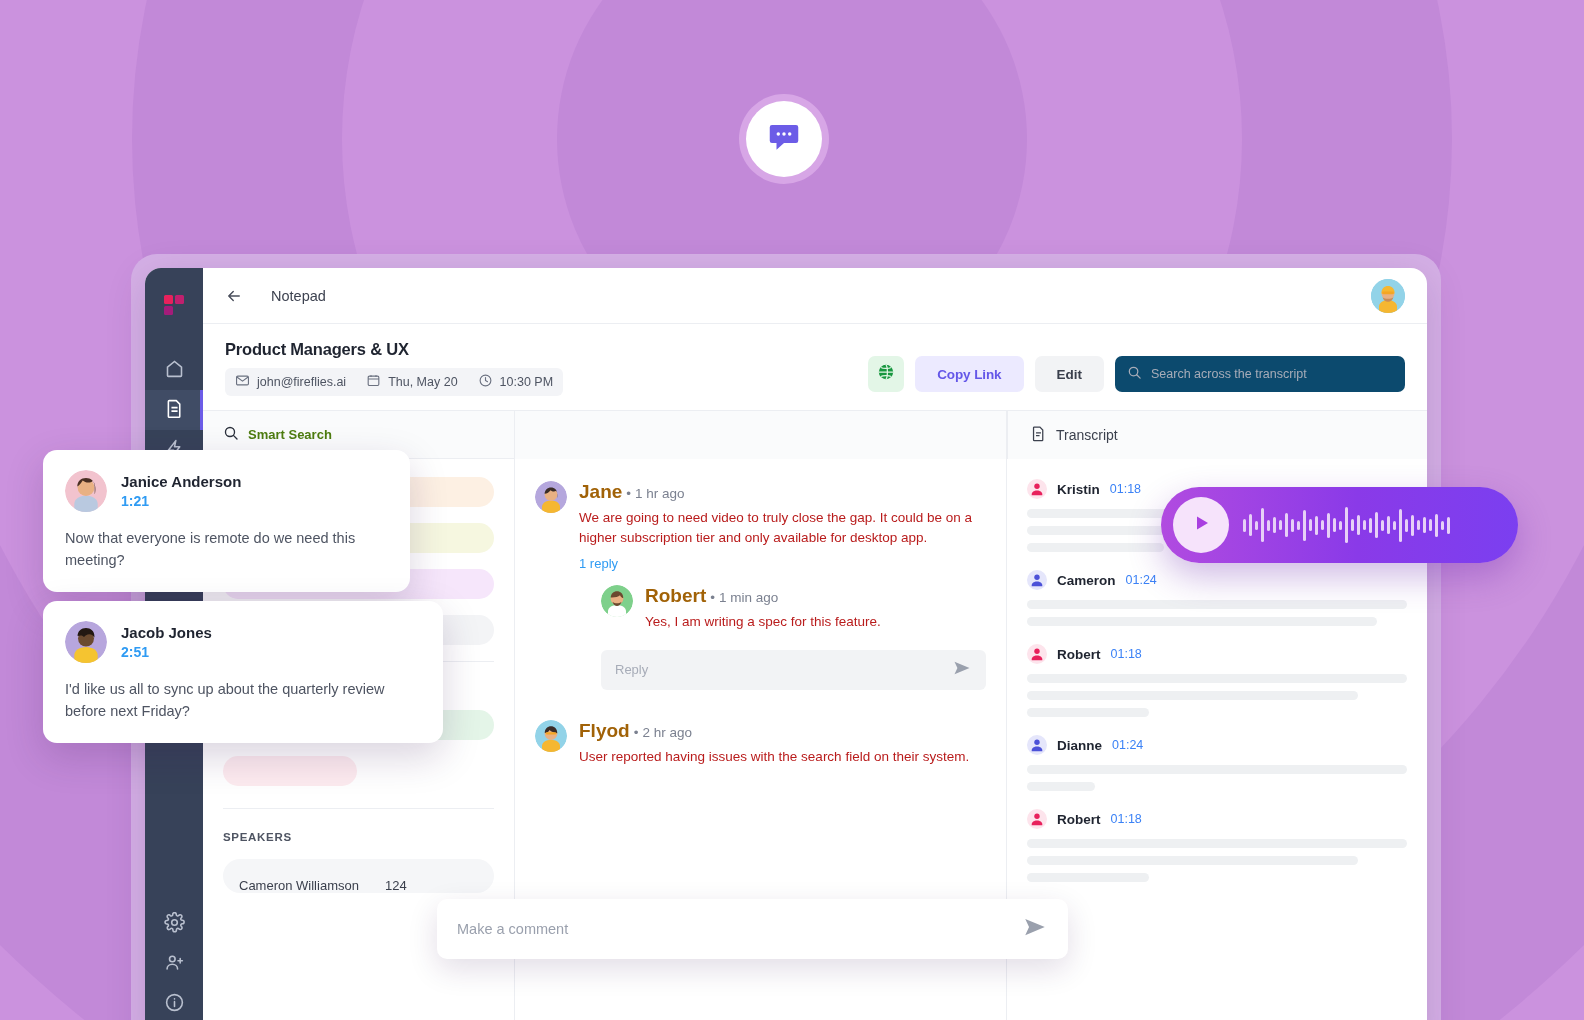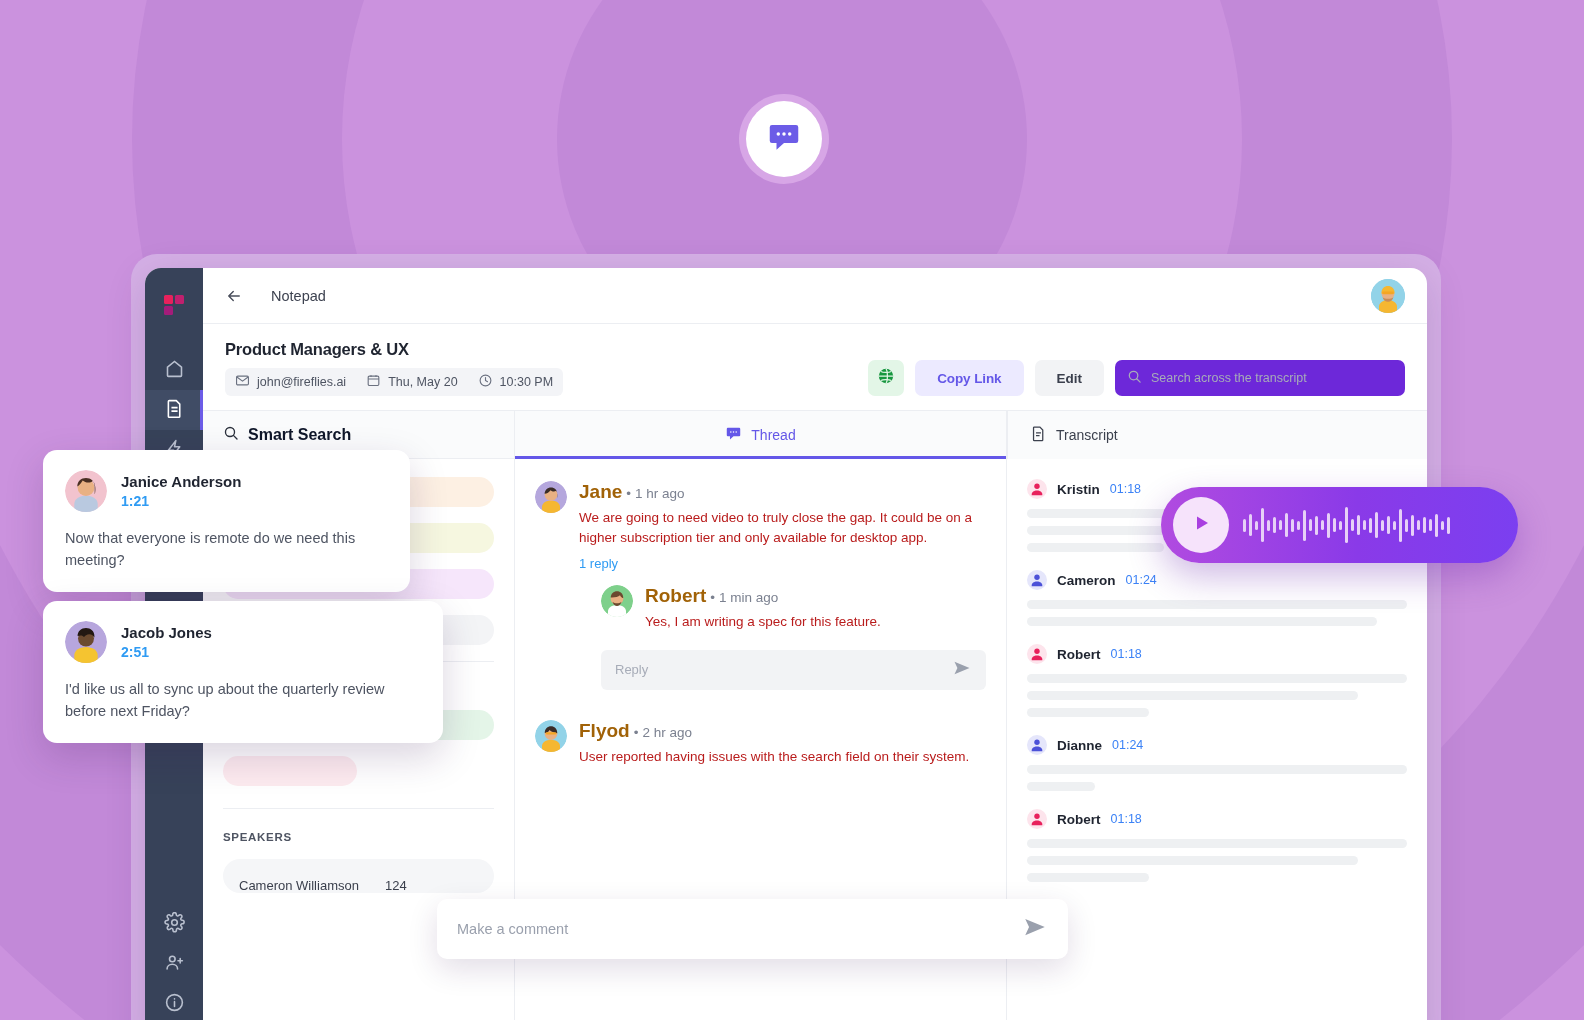--- a/index.html
+++ b/index.html
@@ -77,21 +77,21 @@
     padding: 0 22px; border-bottom: 1px solid #eceef2; gap: 16px;
   }
   .back-arrow { color: #4a4f5c; margin-right: 12px; display: flex; }
   .topbar-title { font-size: 14.5px; color: #3d4250; }
   .topbar-spacer { flex: 1; }
   .avatar-img {
     width: 34px; height: 34px; border-radius: 50%;
     background: #8fd0e8; overflow: hidden; display: block;
   }
 
-  .meta-bar { padding: 16px 22px 14px 22px; display: flex; align-items: flex-end; }
+  .meta-bar { padding: 16px 22px 14px 22px; display: flex; align-items: center; }
   .meta-left { flex: 1; min-width: 0; }
   .meeting-title {
     font-size: 16.5px; font-weight: bold; color: #1f2430;
     letter-spacing: -.2px; margin-bottom: 9px;
   }
   .meta-chip {
     display: inline-flex; align-items: center; gap: 7px;
     background: #f3f4f7; border-radius: 6px; padding: 5px 10px;
     font-size: 12.5px; color: #4e5462;
   }
@@ -107,38 +107,38 @@
     height: 36px; padding: 0 22px; border-radius: 7px; background: #eceaff;
     color: #6457e8; font-size: 13.5px; font-weight: bold;
     display: flex; align-items: center; letter-spacing: -.1px;
   }
   .btn-edit {
     height: 36px; padding: 0 22px; border-radius: 7px; background: #f2f3f5;
     color: #3a3f4c; font-size: 13.5px; font-weight: bold;
     display: flex; align-items: center;
   }
   .search-box {
-    width: 290px; height: 36px; border-radius: 7px; background: #6d28d9;
+    width: 290px; height: 36px; border-radius: 7px; background: #0c4a6e;
     display: flex; align-items: center; gap: 9px; padding: 0 12px;
   }
   .search-box .ph { font-size: 12.5px; color: #a7acb8; }
 
   
   .panes { flex: 1; display: flex; min-height: 0; border-top: 1px solid #eceef2; }
 
   .pane-left {
     width: 312px; flex: 0 0 312px; border-right: 1px solid #eceef2;
     display: flex; flex-direction: column; min-height: 0;
   }
   .smart-head {
     height: 48px; flex: 0 0 48px; background: #fafbfc;
     display: flex; align-items: center; gap: 9px; padding: 0 20px;
     border-bottom: 1px solid #eceef2;
   }
-  .smart-head span { font-size: 16px; font-weight: bold; color: #0f172a; }
+  .smart-head span { font-size: 13px; font-weight: bold; color: #4d7c0f; }
   .left-body { padding: 18px 20px 0 20px; overflow: hidden; flex: 1; }
   .skel-pill { height: 30px; border-radius: 15px; margin-bottom: 16px; }
   .divider { height: 1px; background: #eceef2; margin: 6px 0 20px 0; }
   .sec-label {
     font-size: 11.5px; font-weight: bold; color: #4e5462;
     letter-spacing: .7px; margin-bottom: 16px;
   }
   .sent-row { display: flex; gap: 18px; margin-bottom: 16px; }
   .sent-pill { height: 30px; border-radius: 15px; }
   .speaker-row {
@@ -424,31 +424,20 @@
           <div class="sec-label">SPEAKERS</div>
           <div class="speaker-row">
             <span class="nm">Cameron Williamson</span>
             <span class="ct">124</span>
           </div>
         </div>
       </div>
 
       <div class="pane-mid">
         <div class="tabs">
-          <div class="tab active">
-            <span>
-              <svg width="17" height="17" viewBox="0 0 24 24">
-                <path d="M4 4h16a1.5 1.5 0 0 1 1.5 1.5v9A1.5 1.5 0 0 1 20 16h-8l-5 4.5V16H4a1.5 1.5 0 0 1-1.5-1.5v-9A1.5 1.5 0 0 1 4 4z" fill="#6457e8"></path>
-                <circle cx="8.2" cy="10" r="1.05" fill="#fff"></circle>
-                <circle cx="12" cy="10" r="1.05" fill="#fff"></circle>
-                <circle cx="15.8" cy="10" r="1.05" fill="#fff"></circle>
-              </svg>
-            </span>
-            <span>Thread</span>
-          </div>
         </div>
         <div class="thread-body">
 
           <div class="comment">
             <span class="c-av">
               <svg width="32" height="32" viewBox="0 0 32 32">
                 <circle cx="16" cy="16" r="16" fill="#b5a7dd"></circle>
                 <path d="M16 19.5c5 0 9 2.9 9 6.3V32H7v-6.2c0-3.4 4-6.3 9-6.3z" fill="#f5b731"></path>
                 <circle cx="16" cy="13.5" r="6.4" fill="#e9b183"></circle>
                 <path d="M9.6 13c0-4 2.9-6.6 6.4-6.6S22.4 9 22.4 13v4.3c.6-3 .3-5.6-1.3-7.6-1.6 1.2-4 .8-5.6-.5-1.2 2-3.5 3.3-5.9 3.6z" fill="#3a2c27"></path>

